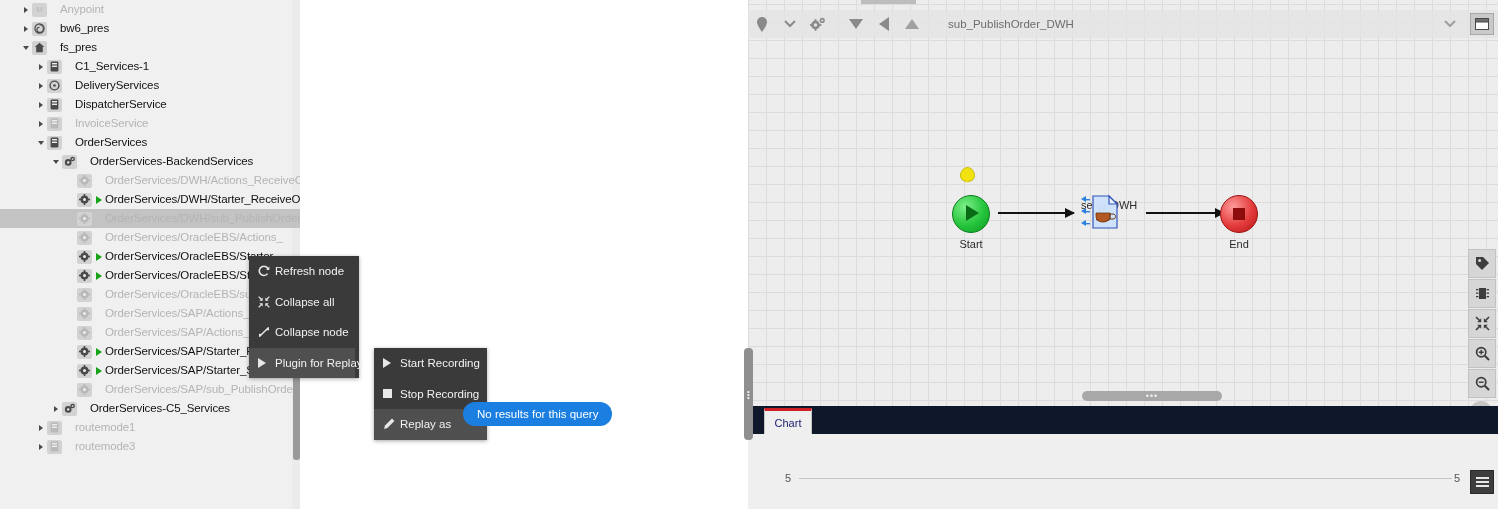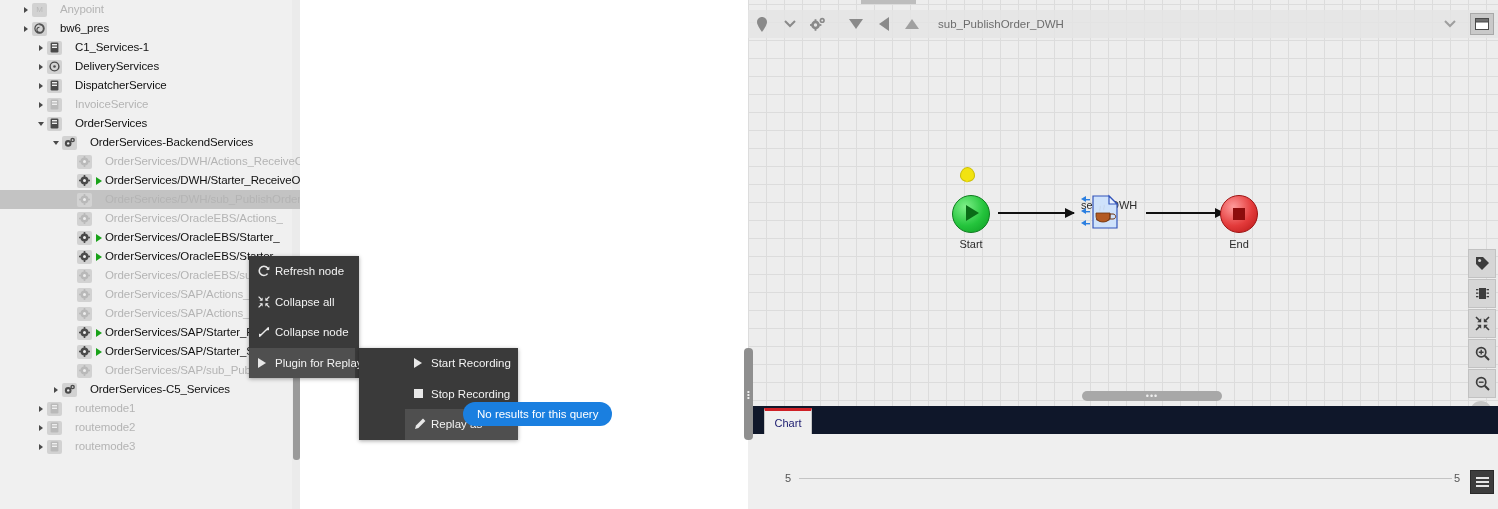--- a/index.html
+++ b/index.html
@@ -51,21 +51,21 @@
 
   
   .mid-gap{position:absolute;left:300px;top:0;width:448px;height:509px;background:#fff;}
 
   
   .ctx{
     position:absolute;background:#3a3a3a;color:#f2f2f2;
     box-shadow:0 1px 4px rgba(0,0,0,.35);z-index:40;
   }
   .ctx1{left:249px;top:256px;width:110px;}
-  .ctx2{left:359px;top:348px;width:113px;padding-left:46px;}
+  .ctx2{left:374px;top:348px;width:113px;}
   .ctx-item{
     height:30.6px;display:flex;align-items:center;padding:0 9px;
     font-size:11.5px;white-space:nowrap;
   }
   .ctx1 .ctx-item{width:106px;box-sizing:border-box;}
   .ctx2 .ctx-item{width:113px;box-sizing:border-box;}
   .ctx-item.active{background:#4f4f4f;}
   .ctx-ico{width:17px;flex:0 0 17px;display:flex;align-items:center;justify-content:flex-start;}
   .ctx-ico svg{display:block;}
   .tri-r{width:0;height:0;border-left:8px solid #e8e8e8;border-top:5.5px solid transparent;border-bottom:5.5px solid transparent;}
@@ -86,21 +86,21 @@
       repeating-linear-gradient(90deg,#dcdcdc 0 1px,transparent 1px 18px),
       #ededed;
   }
   .tabstub{position:absolute;left:113px;top:0;width:55px;height:4px;background:#bdbdbd;}
   .ptoolbar{
     position:absolute;left:0;top:10px;width:750px;height:28px;
     background:rgba(228,228,228,.82);display:flex;align-items:center;
   }
   .tb-btn{width:28px;height:28px;display:flex;align-items:center;justify-content:center;}
   .tb-sep{width:10px;}
-  .tb-title{margin-left:12px;font-size:11.5px;color:#6d6d6d;}
+  .tb-title{margin-left:22px;font-size:11.5px;color:#6d6d6d;}
   .tb-right{position:absolute;right:4px;top:0;height:28px;display:flex;align-items:center;}
   .win-btn{
     width:22px;height:20px;background:#c9c9c9;border:1px solid #a8a8a8;
     display:flex;align-items:center;justify-content:center;margin-left:6px;
   }
 
   
   .diagram{position:absolute;left:0;top:0;width:750px;height:400px;}
   .nd{position:absolute;text-align:center;}
   .circ{width:36px;height:36px;border-radius:50%;position:relative;}
@@ -185,20 +185,32 @@
           <div class="ico">
             <svg width="11" height="11" viewBox="0 0 11 11">
               <circle cx="5.5" cy="5.5" r="4.6" fill="none" stroke="#4a4a4a" stroke-width="1.2"></circle>
               <path d="M5.5 1.6a3.9 3.9 0 0 1 0 7.8 2.6 2.6 0 0 1 0-5.2" fill="none" stroke="#4a4a4a" stroke-width="1.1"></path>
             </svg>
           </div>
           <div class="runflag hide"></div>
           <span class="lbl">bw6_pres</span>
         </div>
         <div class="node">
+          <div class="twisty open" style="margin-left: 21px;">
+            <i></i>
+          </div>
+          <div class="ico">
+            <svg width="11" height="11" viewBox="0 0 11 11">
+              <path d="M5.5 0.8L10.3 5H8.8v5.2H2.2V5H0.7z" fill="#4a4a4a"></path>
+            </svg>
+          </div>
+          <div class="runflag hide"></div>
+          <span class="lbl">fs_pres</span>
+        </div>
+        <div class="node">
           <div class="twisty closed" style="margin-left: 36px;">
             <i></i>
           </div>
           <div class="ico">
             <svg width="9" height="11" viewBox="0 0 9 11">
               <rect x="0.6" y="0.6" width="7.8" height="9.8" rx="1.2" fill="#4a4a4a"></rect>
               <rect x="2" y="2" width="5" height="1.4" fill="#eee"></rect>
               <rect x="2" y="4.6" width="5" height="1.4" fill="#eee"></rect>
             </svg>
           </div>
@@ -500,34 +512,20 @@
           </div>
           <div class="ico">
             <svg width="9" height="11" viewBox="0 0 9 11">
               <rect x="0.6" y="0.6" width="7.8" height="9.8" rx="1.2" fill="#b9b9b9"></rect>
               <rect x="2" y="2" width="5" height="1.4" fill="#eee"></rect>
               <rect x="2" y="4.6" width="5" height="1.4" fill="#eee"></rect>
             </svg>
           </div>
           <div class="runflag hide"></div>
           <span class="lbl dim">routemode1</span>
-        </div>
-        <div class="node">
-          <div class="twisty closed" style="margin-left: 36px;">
-            <i></i>
-          </div>
-          <div class="ico">
-            <svg width="9" height="11" viewBox="0 0 9 11">
-              <rect x="0.6" y="0.6" width="7.8" height="9.8" rx="1.2" fill="#b9b9b9"></rect>
-              <rect x="2" y="2" width="5" height="1.4" fill="#eee"></rect>
-              <rect x="2" y="4.6" width="5" height="1.4" fill="#eee"></rect>
-            </svg>
-          </div>
-          <div class="runflag hide"></div>
-          <span class="lbl dim">routemode2</span>
         </div>
         <div class="node">
           <div class="twisty closed" style="margin-left: 36px;">
             <i></i>
           </div>
           <div class="ico">
             <svg width="9" height="11" viewBox="0 0 9 11">
               <rect x="0.6" y="0.6" width="7.8" height="9.8" rx="1.2" fill="#b9b9b9"></rect>
               <rect x="2" y="2" width="5" height="1.4" fill="#eee"></rect>
               <rect x="2" y="4.6" width="5" height="1.4" fill="#eee"></rect>

